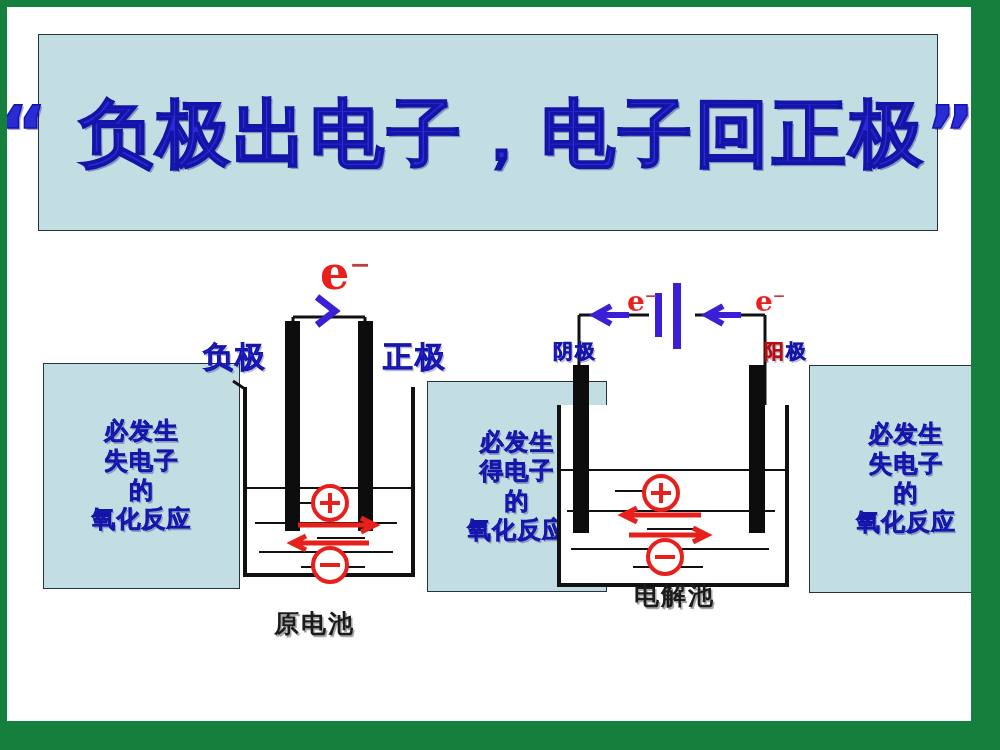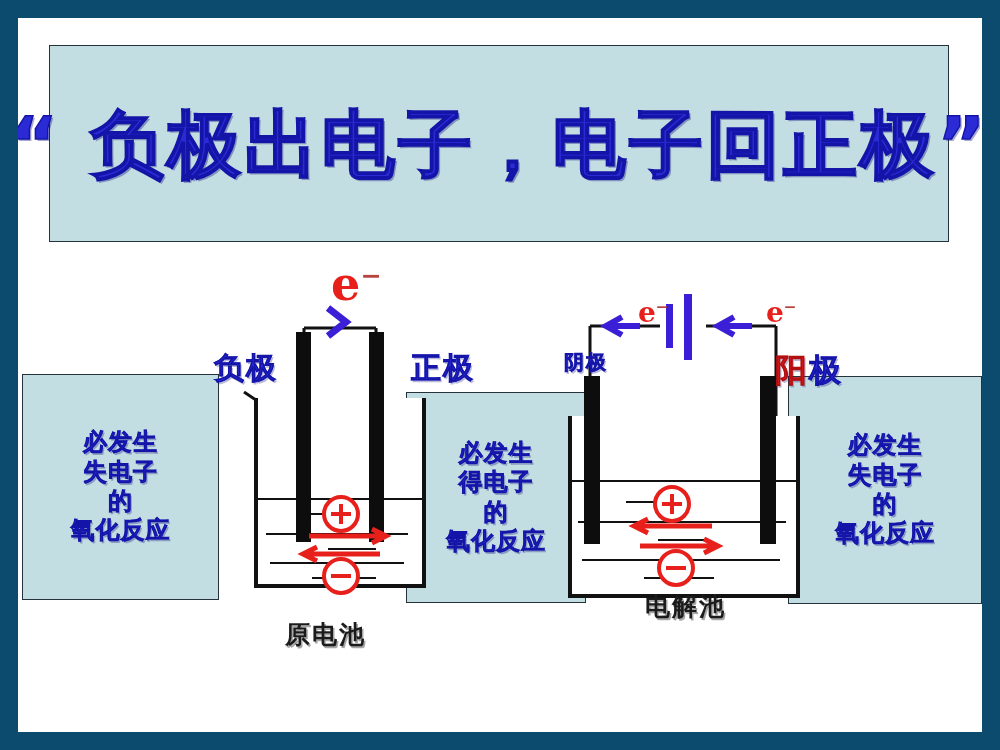--- a/index.html
+++ b/index.html
@@ -11,23 +11,23 @@
     width: 1000px;
     height: 750px;
     overflow: hidden;
     font-family: "DejaVu Sans", "Liberation Sans", sans-serif;
   }
 
   #slide {
     position: relative;
     width: 1000px;
     height: 750px;
-    background: #0c4a6e;
+    background: #15803d;
     box-sizing: border-box;
-    padding: 18px;
+    padding: 7px;
   }
   #canvas {
     position: relative;
     width: 964px;
     height: 714px;
     background: #ffffff;
     overflow: hidden;
   }
 
   
@@ -59,20 +59,21 @@
   
   .info-box {
     position: absolute;
     background: #c3dee2;
     border: 1.5px solid #26323c;
     box-sizing: border-box;
     display: flex;
     flex-direction: column;
     align-items: center;
     justify-content: center;
+    margin-left: 32px;
   }
   .info-box .line {
     font-size: 24px;
     font-weight: bold;
     color: #2b2bd6;
     -webkit-text-stroke: 0.6px #1414a8;
     text-shadow: 1.5px 1.5px 0 rgba(10,10,120,0.30);
     line-height: 1.22;
     letter-spacing: 1px;
     white-space: nowrap;
@@ -105,23 +106,23 @@
     font-size: 30px;
     font-weight: bold;
     letter-spacing: 2px;
     white-space: nowrap;
     text-shadow: 1.5px 1.5px 0 rgba(10,10,120,0.28);
   }
   .elabel.blue { color: #2b2bd6; font-family: Liberation Serif, serif; -webkit-text-stroke: 0.6px #1414a8; }
   .elabel .red { color: #e01b1b; -webkit-text-stroke: 0.6px #b01010; }
 
   #lab-fu    { left: 196px; top: 330px; }
-  #lab-zheng { left: 393px; top: 330px; }
+  #lab-zheng { left: 376px; top: 330px; }
   #lab-yin   { left: 546px; top: 331px; font-size: 20px; }
-  #lab-yang  { left: 757px; top: 331px; font-size: 32px; }
+  #lab-yang  { left: 757px; top: 331px; font-size: 20px; }
 
   .etag {
     position: absolute;
     font-family: "DejaVu Serif", "Liberation Serif", serif;
     color: #e8201c;
     font-weight: bold;
     white-space: nowrap;
     line-height: 1;
   }
   #etag-1 { left: 313px; top: 243px; font-size: 46px; }

